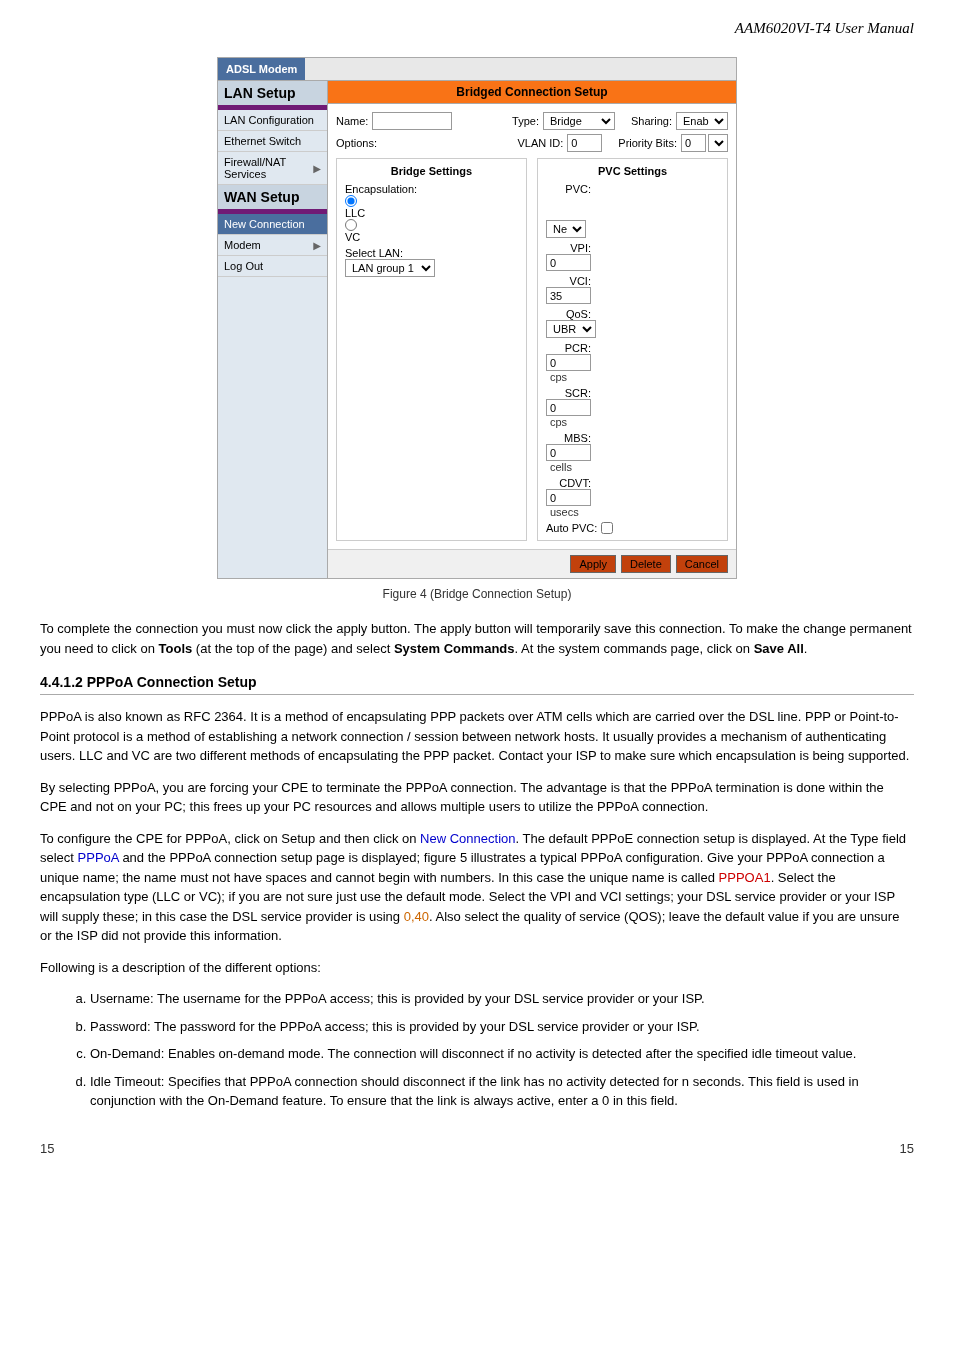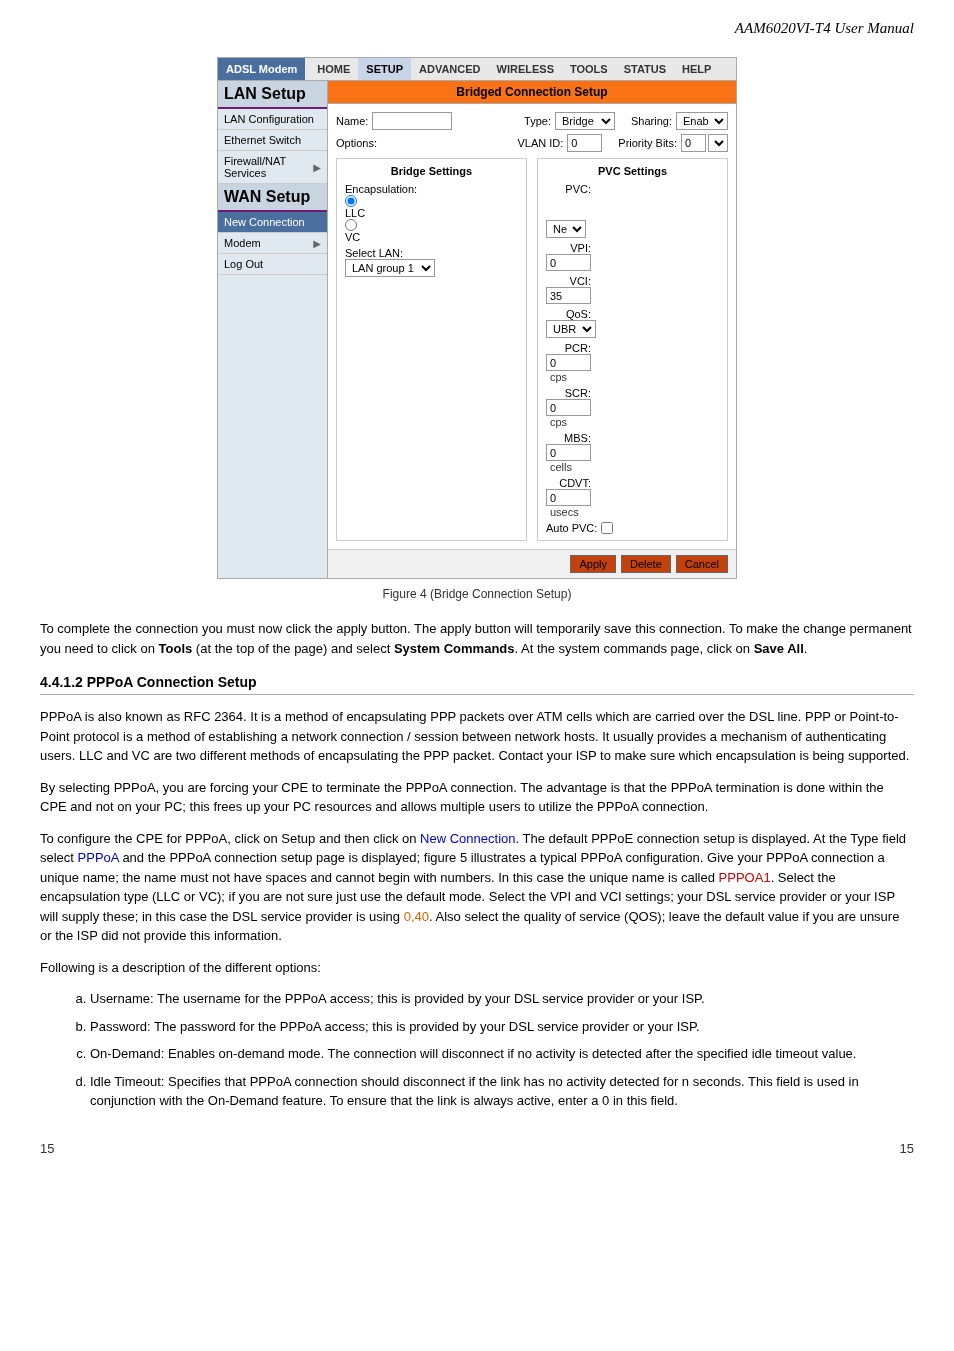--- a/index.html
+++ b/index.html
@@ -76,22 +76,22 @@
       width: 110px;
       background: #e0e8f0;
       border-right: 1px solid #aaa;
       font-size: 11px;
     }
     .sidebar-section {
       background: #c8d4e0;
       color: #000;
       padding: 4px 6px;
       font-weight: bold;
-      border-bottom: 2px solid #701a75;
-      font-size: 16px;
+      border-bottom: 5px solid #701a75;
+      font-size: 14px;
     }
     .sidebar-item {
       padding: 4px 6px;
       cursor: pointer;
       color: #000;
       border-bottom: 1px solid #ccc;
       font-size: 11px;
     }
     .sidebar-item.active {
       background: #4a6e9e;
@@ -278,29 +278,20 @@
 <body>
 
 <div class="page-header">
   <span>AAM6020VI-T4 User Manual</span>
 </div>
 
 <div class="router-ui">
 
   <div class="nav-bar">
     <div class="nav-brand">ADSL Modem</div>
-    <div class="nav-items" id="nav-items-container">
-        <div class="nav-item">HOME</div>
-        <div class="nav-item active">SETUP</div>
-        <div class="nav-item">ADVANCED</div>
-        <div class="nav-item">WIRELESS</div>
-        <div class="nav-item">TOOLS</div>
-        <div class="nav-item">STATUS</div>
-        <div class="nav-item">HELP</div>
-      </div>
   </div>
 
   <div class="ui-body">
 
     <div class="sidebar" id="sidebar-container">
         <div class="sidebar-section">LAN Setup</div>
         <div class="sidebar-item">LAN Configuration</div>
         <div class="sidebar-item">Ethernet Switch</div>
         <div class="sidebar-item sidebar-item-with-icon">Firewall/NAT Services<span class="sidebar-arrow">▶</span></div>
         <div class="sidebar-section">WAN Setup</div>
@@ -312,21 +303,21 @@
     <div class="main-content">
       <div class="section-title">Bridged Connection Setup</div>
 
       <div class="content-inner">
 
         <div class="top-form-row">
           <span style="font-size:11px; margin-right:4px;">Name:</span>
           <input type="text" class="form-input form-input-md" style="width: 80px;" value="">
           <span class="top-form-spacer"></span>
           <span style="font-size:11px; margin-right:4px;">Type:</span>
-          <select class="form-select" style="width:60px;">
+          <select class="form-select" style="width:72px;">
             <option>Bridge</option>
             <option>PPPoE</option>
             <option>PPPoA</option>
           </select>
           <span style="margin: 0 8px;"></span>
           <span style="font-size:11px; margin-right:4px;">Sharing:</span>
           <select class="form-select" style="width:52px;">
             <option>Enable</option>
             <option>Disable</option>
           </select>

